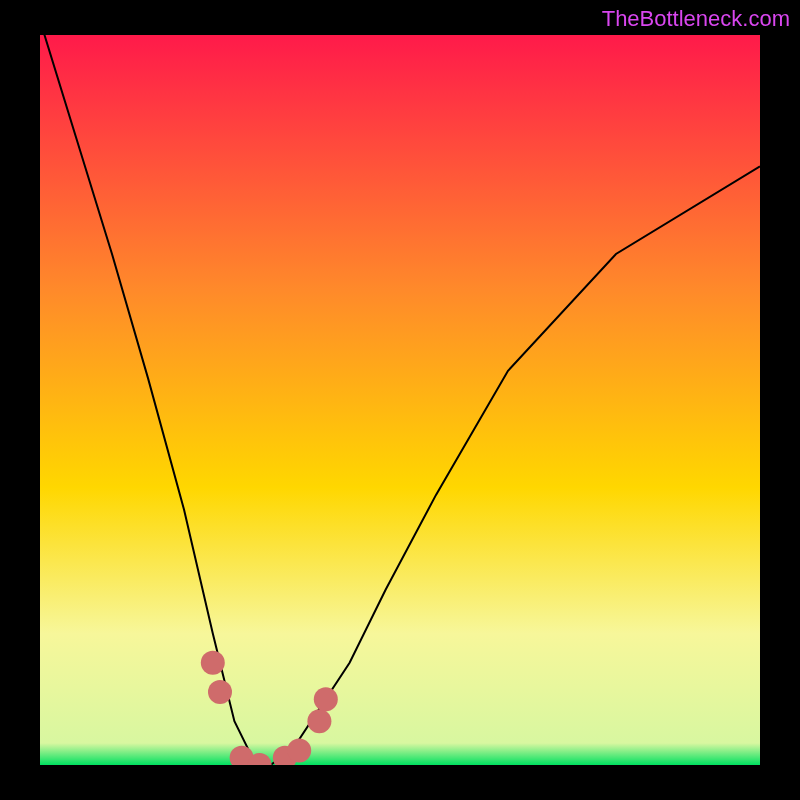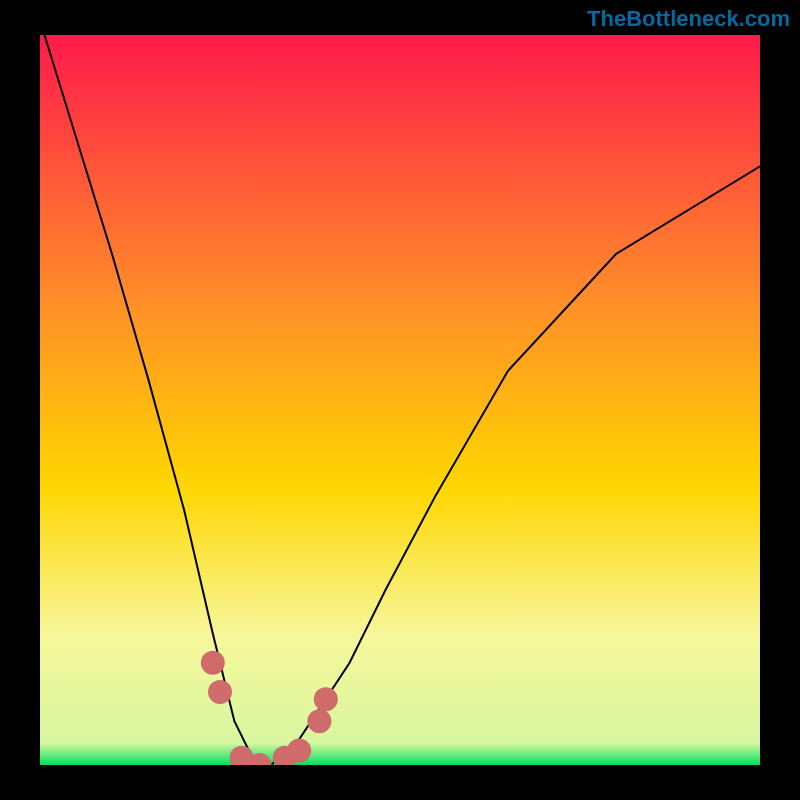--- a/index.html
+++ b/index.html
@@ -1,17 +1,17 @@
 <!DOCTYPE html>
 <html><head>
 <meta charset="utf-8">
 <style>
   html,body{margin:0;padding:0;width:800px;height:800px;background:#fff;font-family:Arial,Helvetica,sans-serif}
   .wrap{position:relative;width:800px;height:800px;background:#000}
-  .attrib{position:absolute;top:6px;right:10px;color:#0369a1;font-size:22px;font-weight:700;z-index:5;font-family:Arial,sans-serif}
+  .attrib{position:absolute;top:6px;right:10px;color:#d946ef;font-size:22px;font-weight:400;z-index:5;font-family:Arial,sans-serif}
   svg{position:absolute;top:0;left:0}
 </style>
 </head>
 <body>
 
 <div class="wrap">
   <div class="attrib">TheBottleneck.com</div>
   <svg width="800" height="800" viewBox="0 0 800 800">
     <defs>
       <linearGradient id="bg" x1="0" y1="0" x2="0" y2="1">

